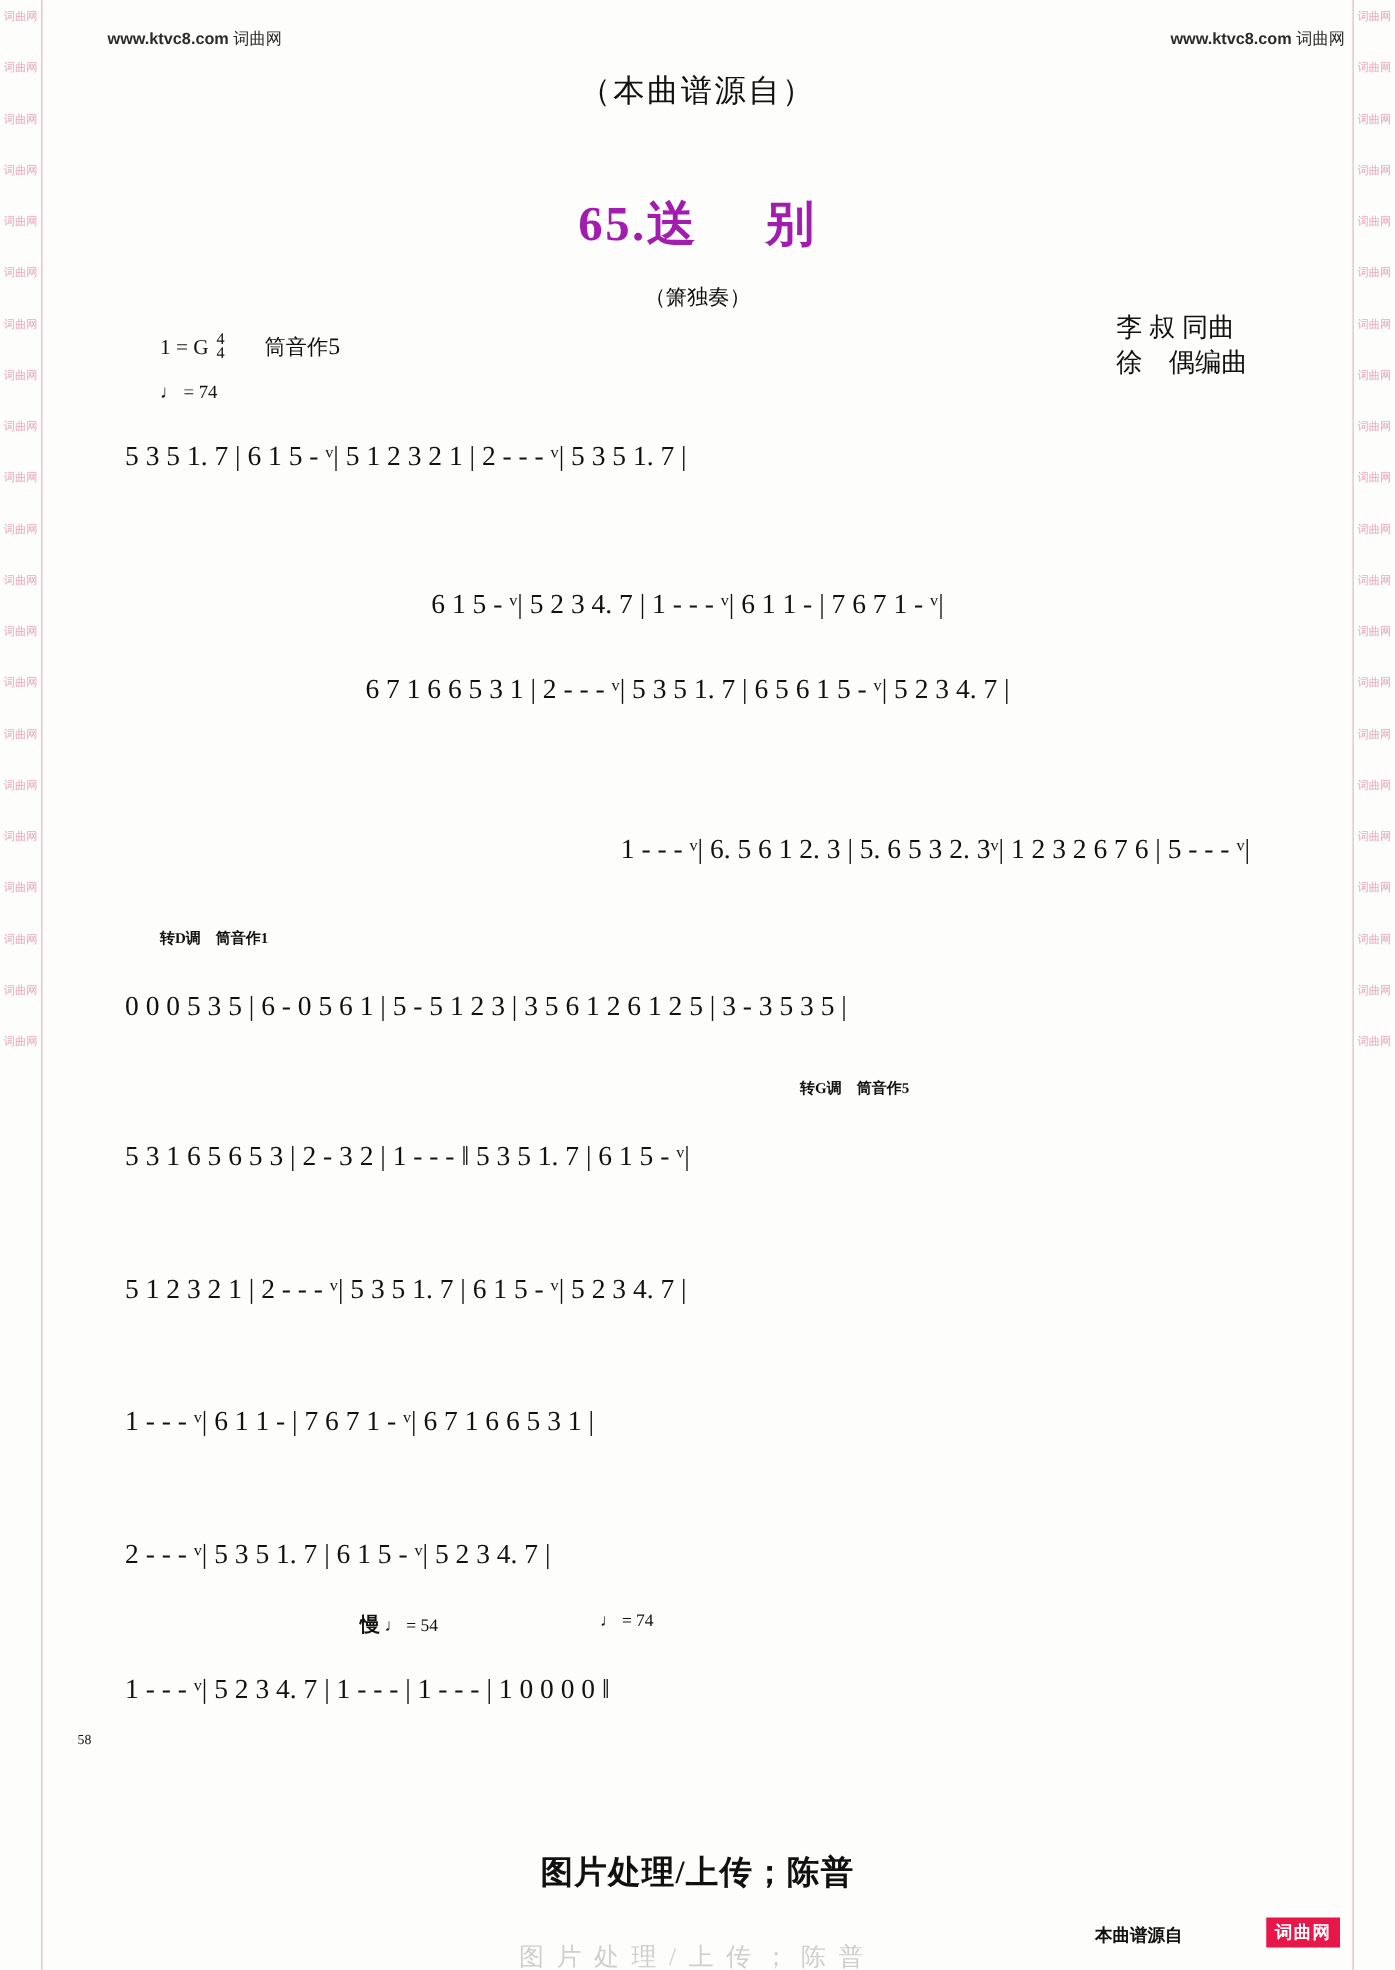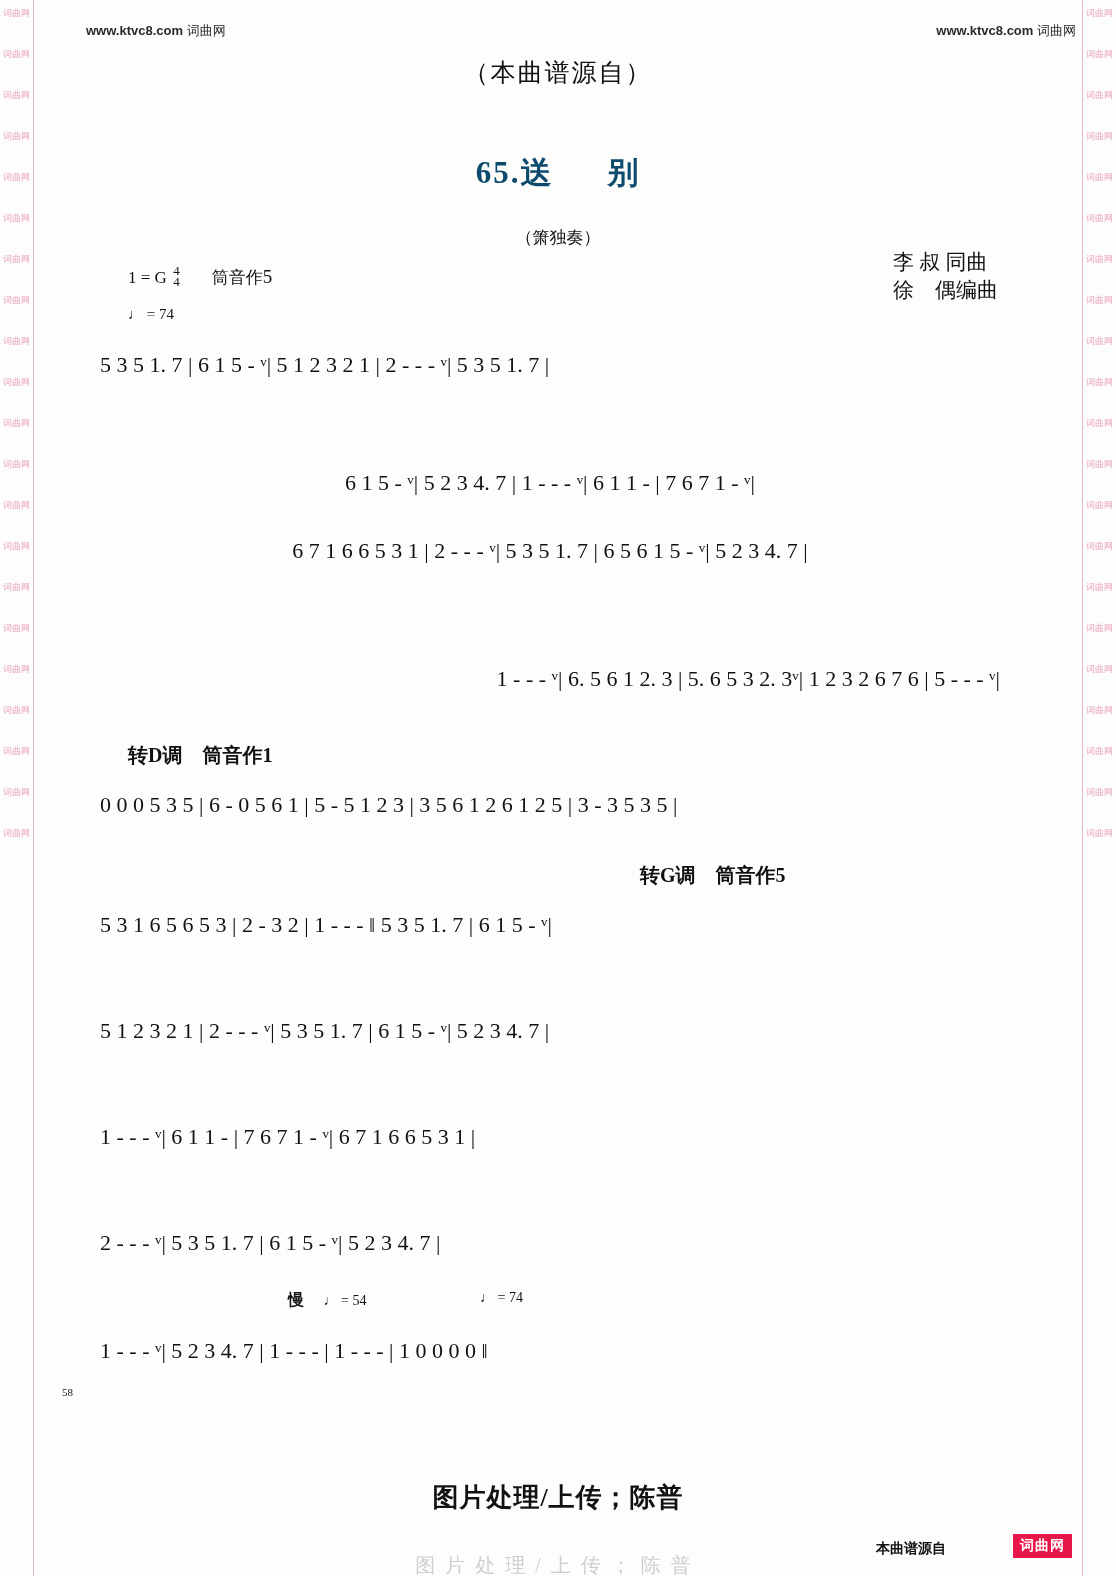--- a/index.html
+++ b/index.html
@@ -67,23 +67,23 @@
     font-size: 25px;
     color: #111;
     letter-spacing: 2px;
   }
   .main-title {
     position: absolute;
     top: 152px;
     left: 0;
     width: 100%;
     text-align: center;
-    font-size: 31px;
-    font-weight: bold;
-    color: #0c4a6e;
+    font-size: 39px;
+    font-weight: bold;
+    color: #a21caf;
     letter-spacing: 2px;
   }
   .main-title .gap { display: inline-block; width: 54px; }
   .instrument {
     position: absolute;
     top: 226px;
     left: 0;
     width: 100%;
     text-align: center;
     font-size: 17px;
@@ -127,21 +127,21 @@
     top: 306px;
     left: 128px;
     font-size: 13px;
     color: #111;
     font-family: "Liberation Serif", serif;
   }
   .tempo .qn { font-size: 15px; }
 
   .modline {
     position: absolute;
-    font-size: 20px;
+    font-size: 12px;
     font-weight: bold;
     color: #111;
     white-space: nowrap;
   }
 
   
   .row {
     position: absolute;
     left: 100px;
     width: 900px;
@@ -301,21 +301,21 @@
 
   <div class="modline" style="top:742px; left:128px;">
     <span>转D调　筒音作</span><span>1</span>
   </div>
   <div class="modline" style="top:862px; left:640px;">
     <span>转G调　筒音作</span><span>5</span>
   </div>
 
   <div class="modline" style="top:1290px; left:288px; font-weight:normal; font-size:14px;">
     <span style="font-weight:bold;font-size:16px;">慢</span>
-    <span style="margin-left:16px;">♩ = 54</span>
+    <span style="margin-left:0;">♩ = 54</span>
   </div>
   <div class="modline" style="top:1290px; left:480px; font-weight:normal; font-size:14px;">
     <span>♩ = 74</span>
   </div>
 
   <div class="row" style="top:330px;">
     <div class="notes">5  3 5 1.  7 | 6 1  5  - ᵛ| 5  1 2 3  2 1 | 2 - - - ᵛ| 5  3 5 1.  7 |</div>
   </div>
   <div class="row" style="top:448px;text-align:center;">
     <div class="notes">6 1  5  - ᵛ| 5  2 3 4.  7 | 1 - - - ᵛ| 6 1  1  - | 7  6 7 1  - ᵛ|</div>

